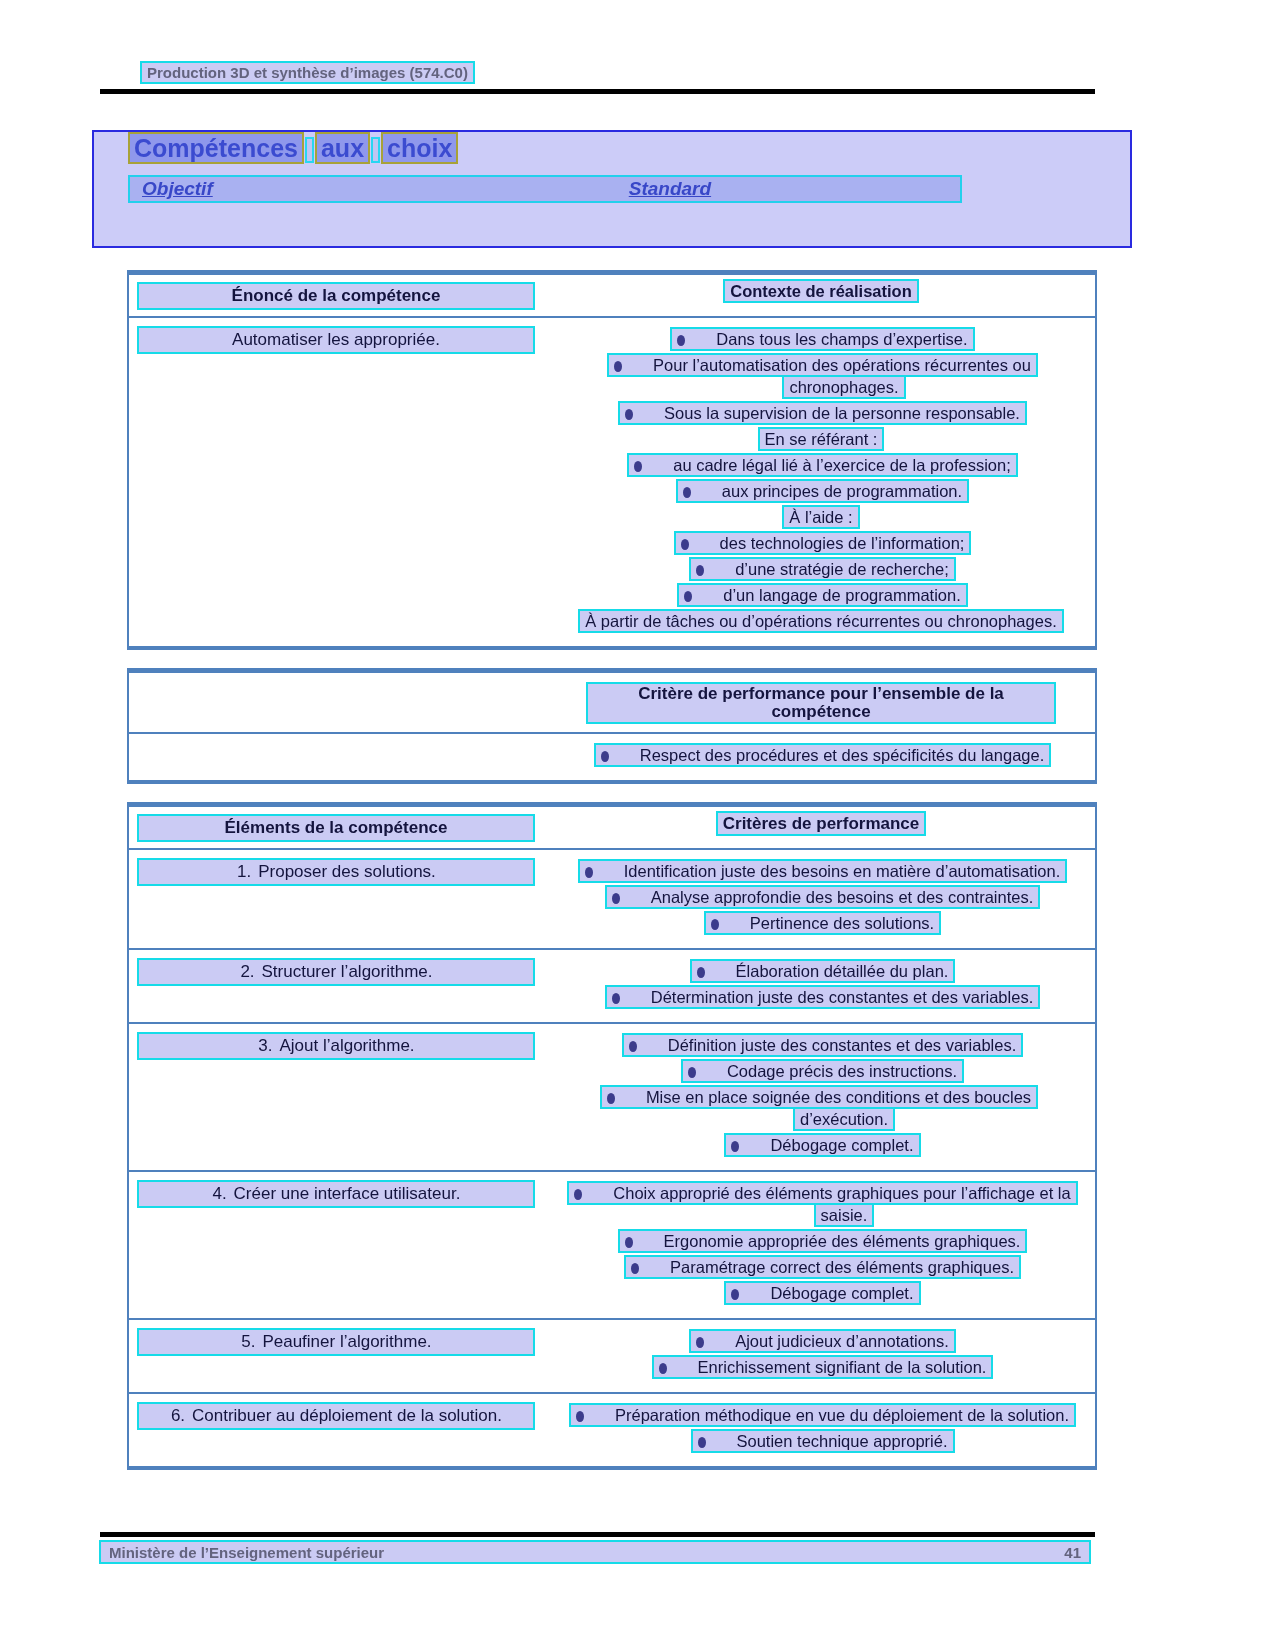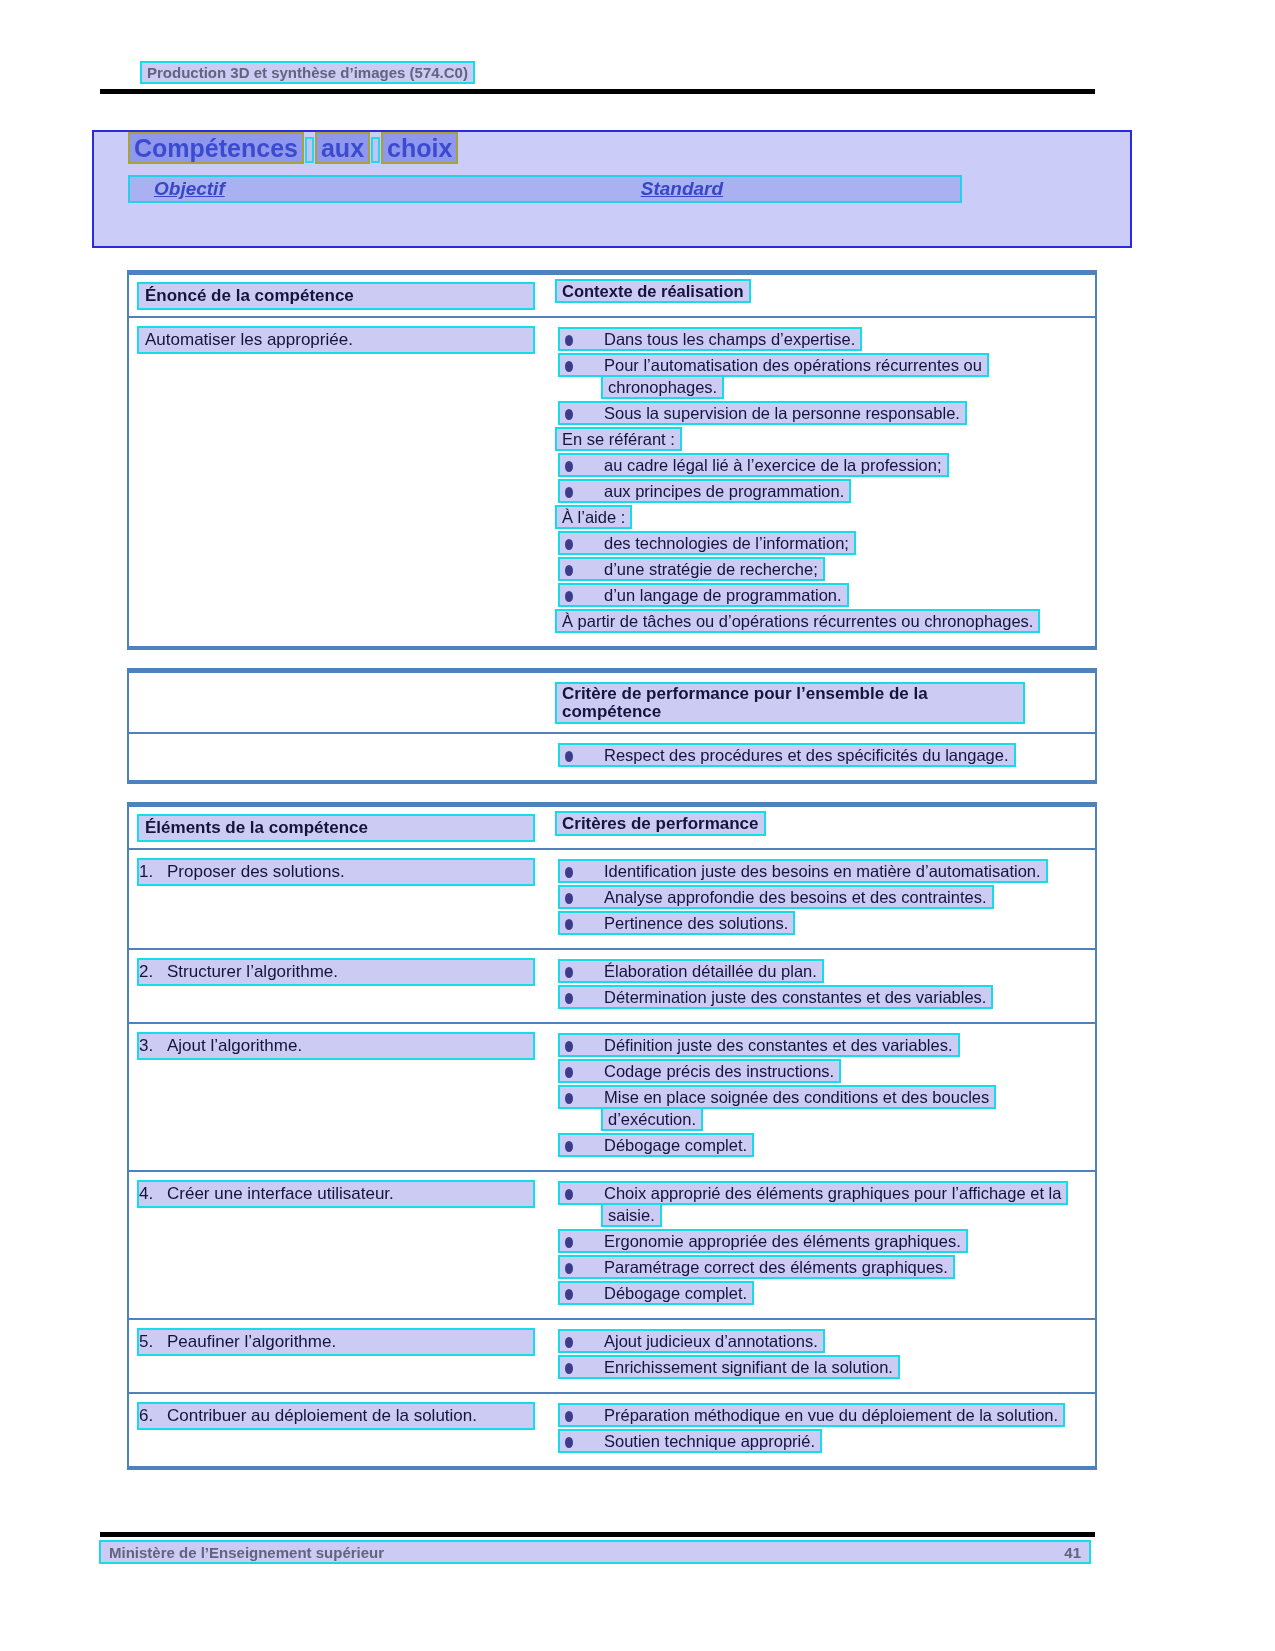--- a/index.html
+++ b/index.html
@@ -33,30 +33,30 @@
     margin:8px 0 0 34px; width:970px; height:38px;
     background:#3a4fd2; border:4px solid #dd1111;
     display:flex; align-items:center; justify-content:flex-end; padding-right:16px;
     font-size:16px; font-weight:bold; color:#98a2f0;
   }
   .hl-code { background:#4d62dd; border:2px solid #8e8e3c; padding:0 5px; }
   .code-colon { background:#1f9ae8; border:1px solid #18c8e8; color:#aeb6f4; padding:0 4px; margin:0 3px; }
   .objectif-row {
     margin:12px 0 0 34px; width:834px; height:28px;
     background:#a9b1f1; border:2px solid #22d0ec;
-    display:flex; align-items:center; padding:0 24px;
+    display:flex; align-items:center; padding:0 12px;
     font-size:19px; font-weight:bold; font-style:italic; color:#3847c8;
   }
   .objectif-row .word { text-decoration:underline; }
   .objectif-row .spacer { width:416px; }
   
   .content { position:absolute; top:270px; left:127px; width:970px; }
   .tbl {
     border:2px solid #4f81bd; border-top:5px solid #4f81bd; border-bottom:4px solid #4f81bd;
-    background:#ffffff; width:100%;
+    background:#ffffff; width:100%;text-align:center;
   }
   .tbl + .tbl-gap { height:18px; }
   .tbl-head { display:flex; padding:7px 8px 6px 8px; border-bottom:2px solid #4f81bd; font-weight:bold; font-size:17px; }
   .tbl-row { display:flex; padding:8px 8px 10px 8px; }
   .tbl-row + .tbl-row { border-top:2px solid #4f81bd; }
   .cell-l { width:398px; margin-right:20px; flex:none; font-size:17px; }
   .cell-r { flex:1; min-width:0; font-size:16.5px; }
   .line { margin:2px 0 4px 0; line-height:22px; }
   .crit { padding-left:46px; text-indent:-43px; }
   .blt {

